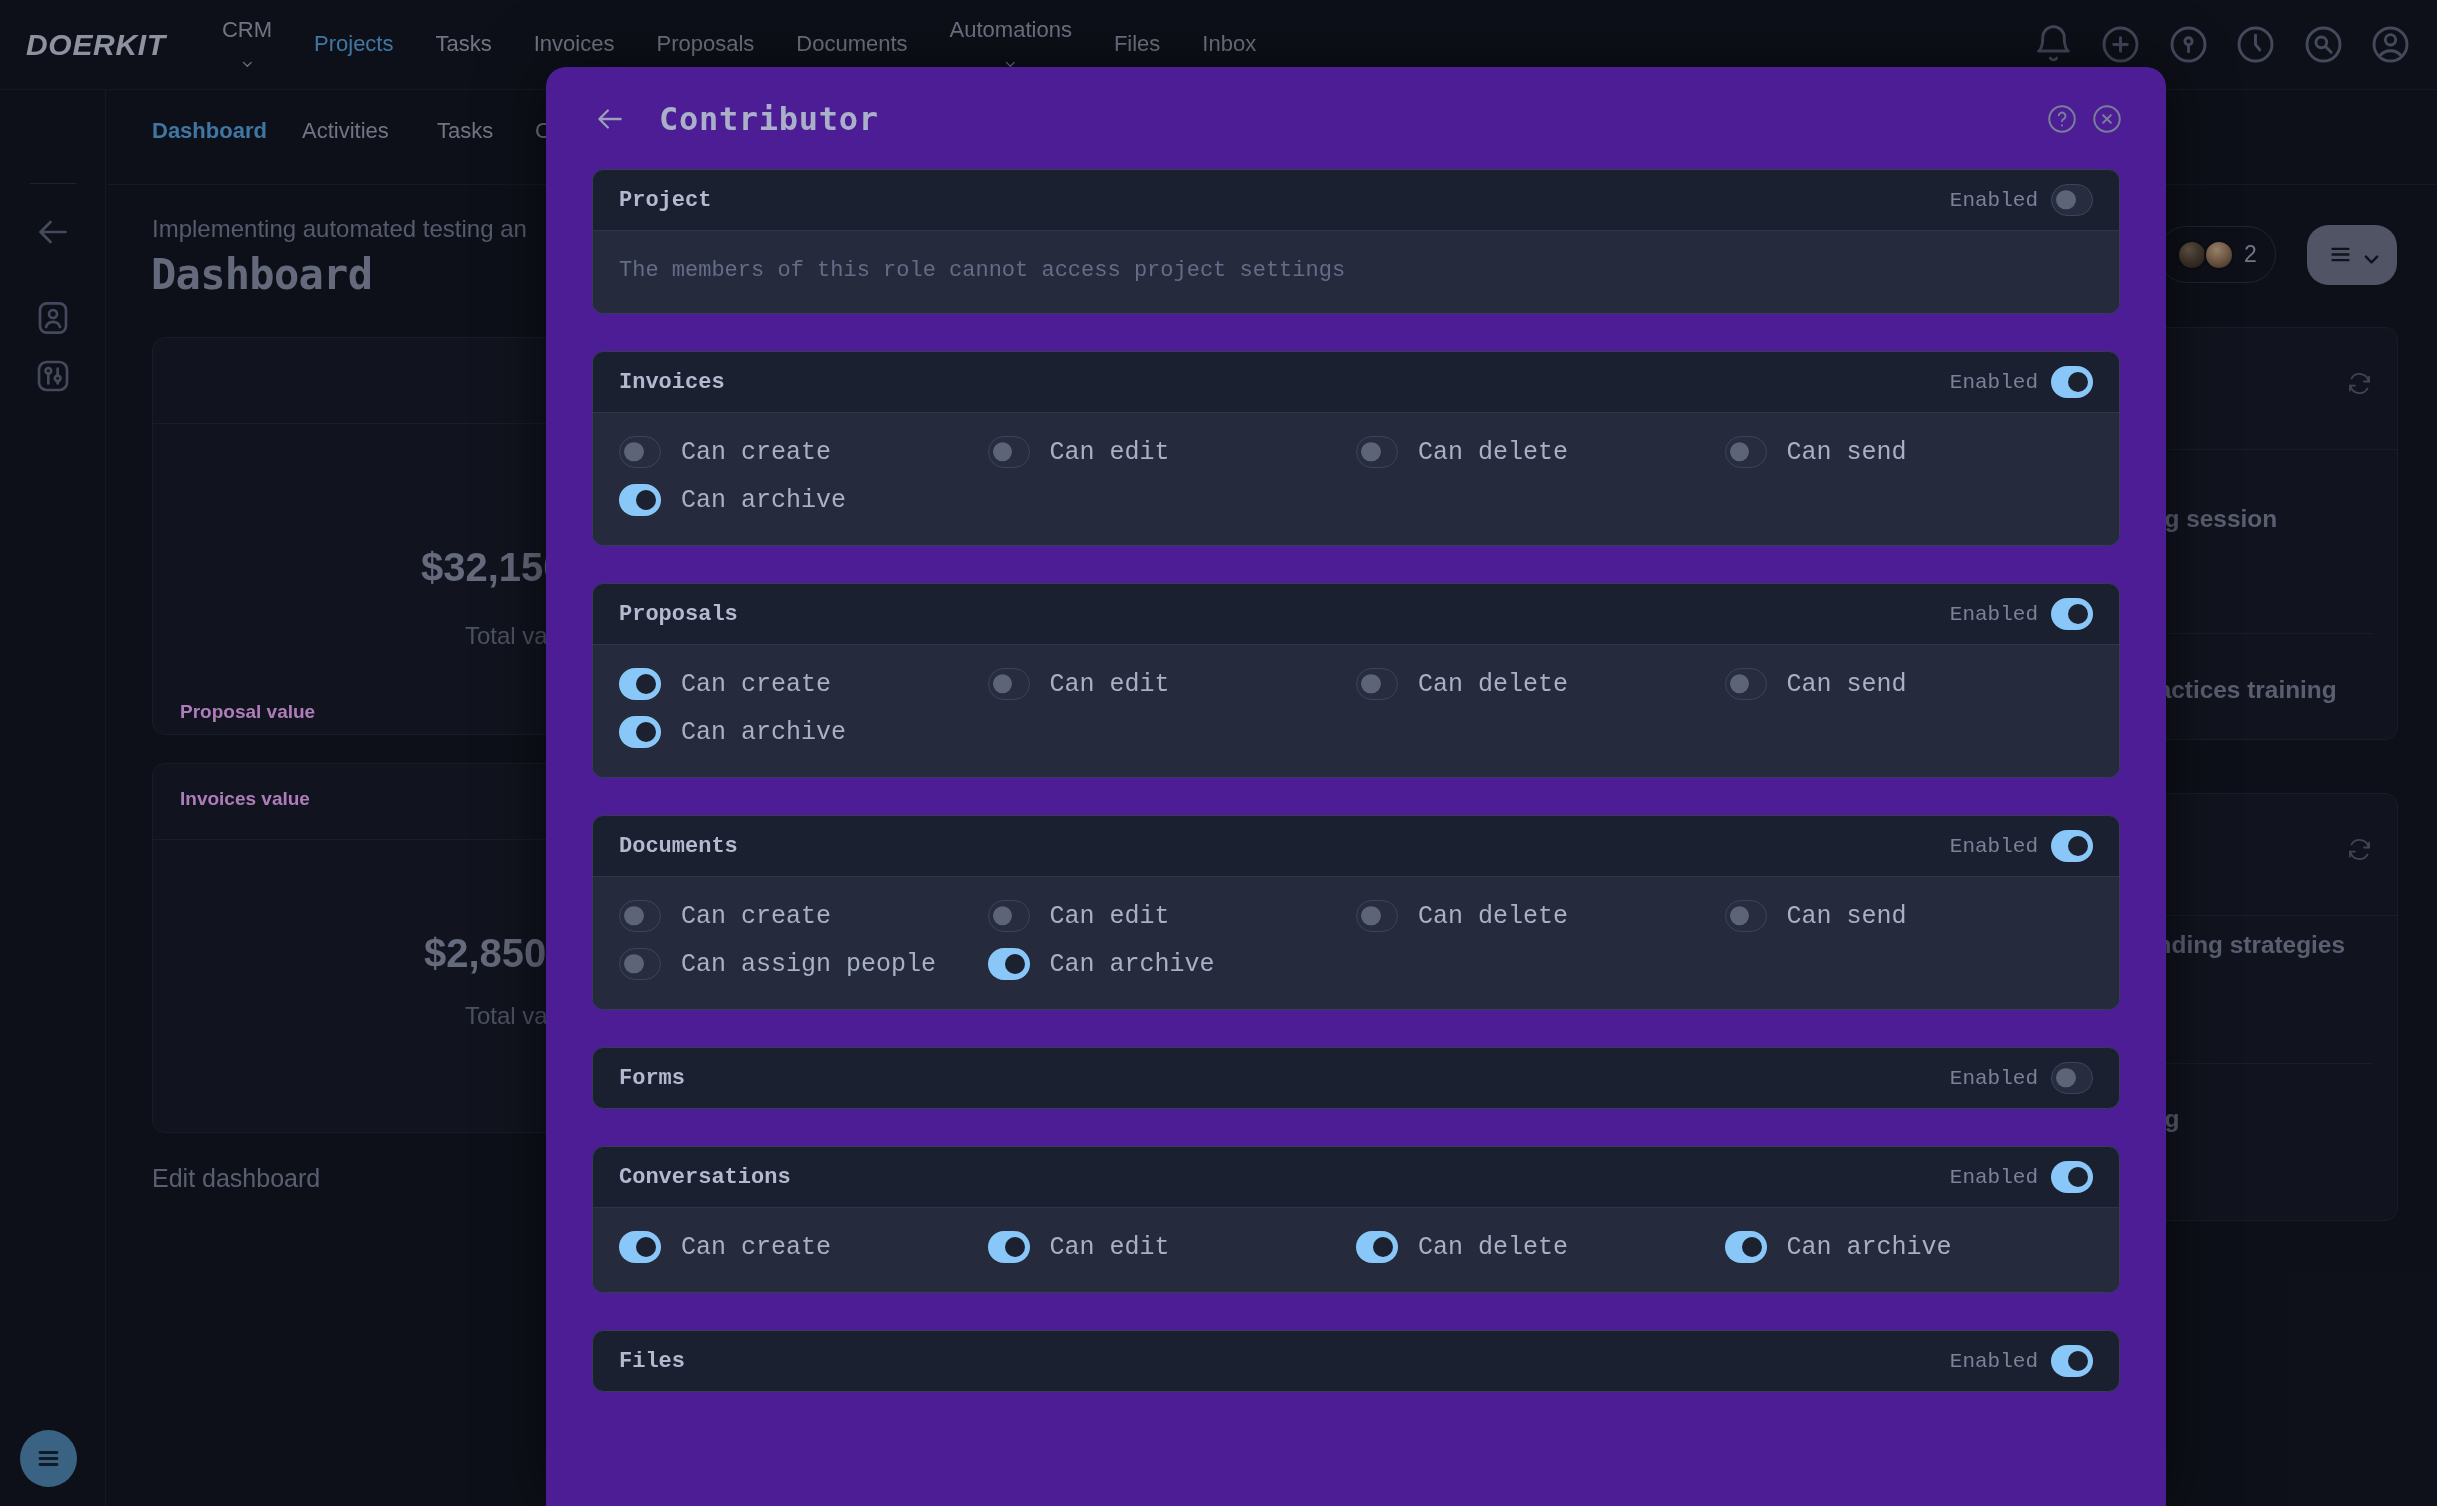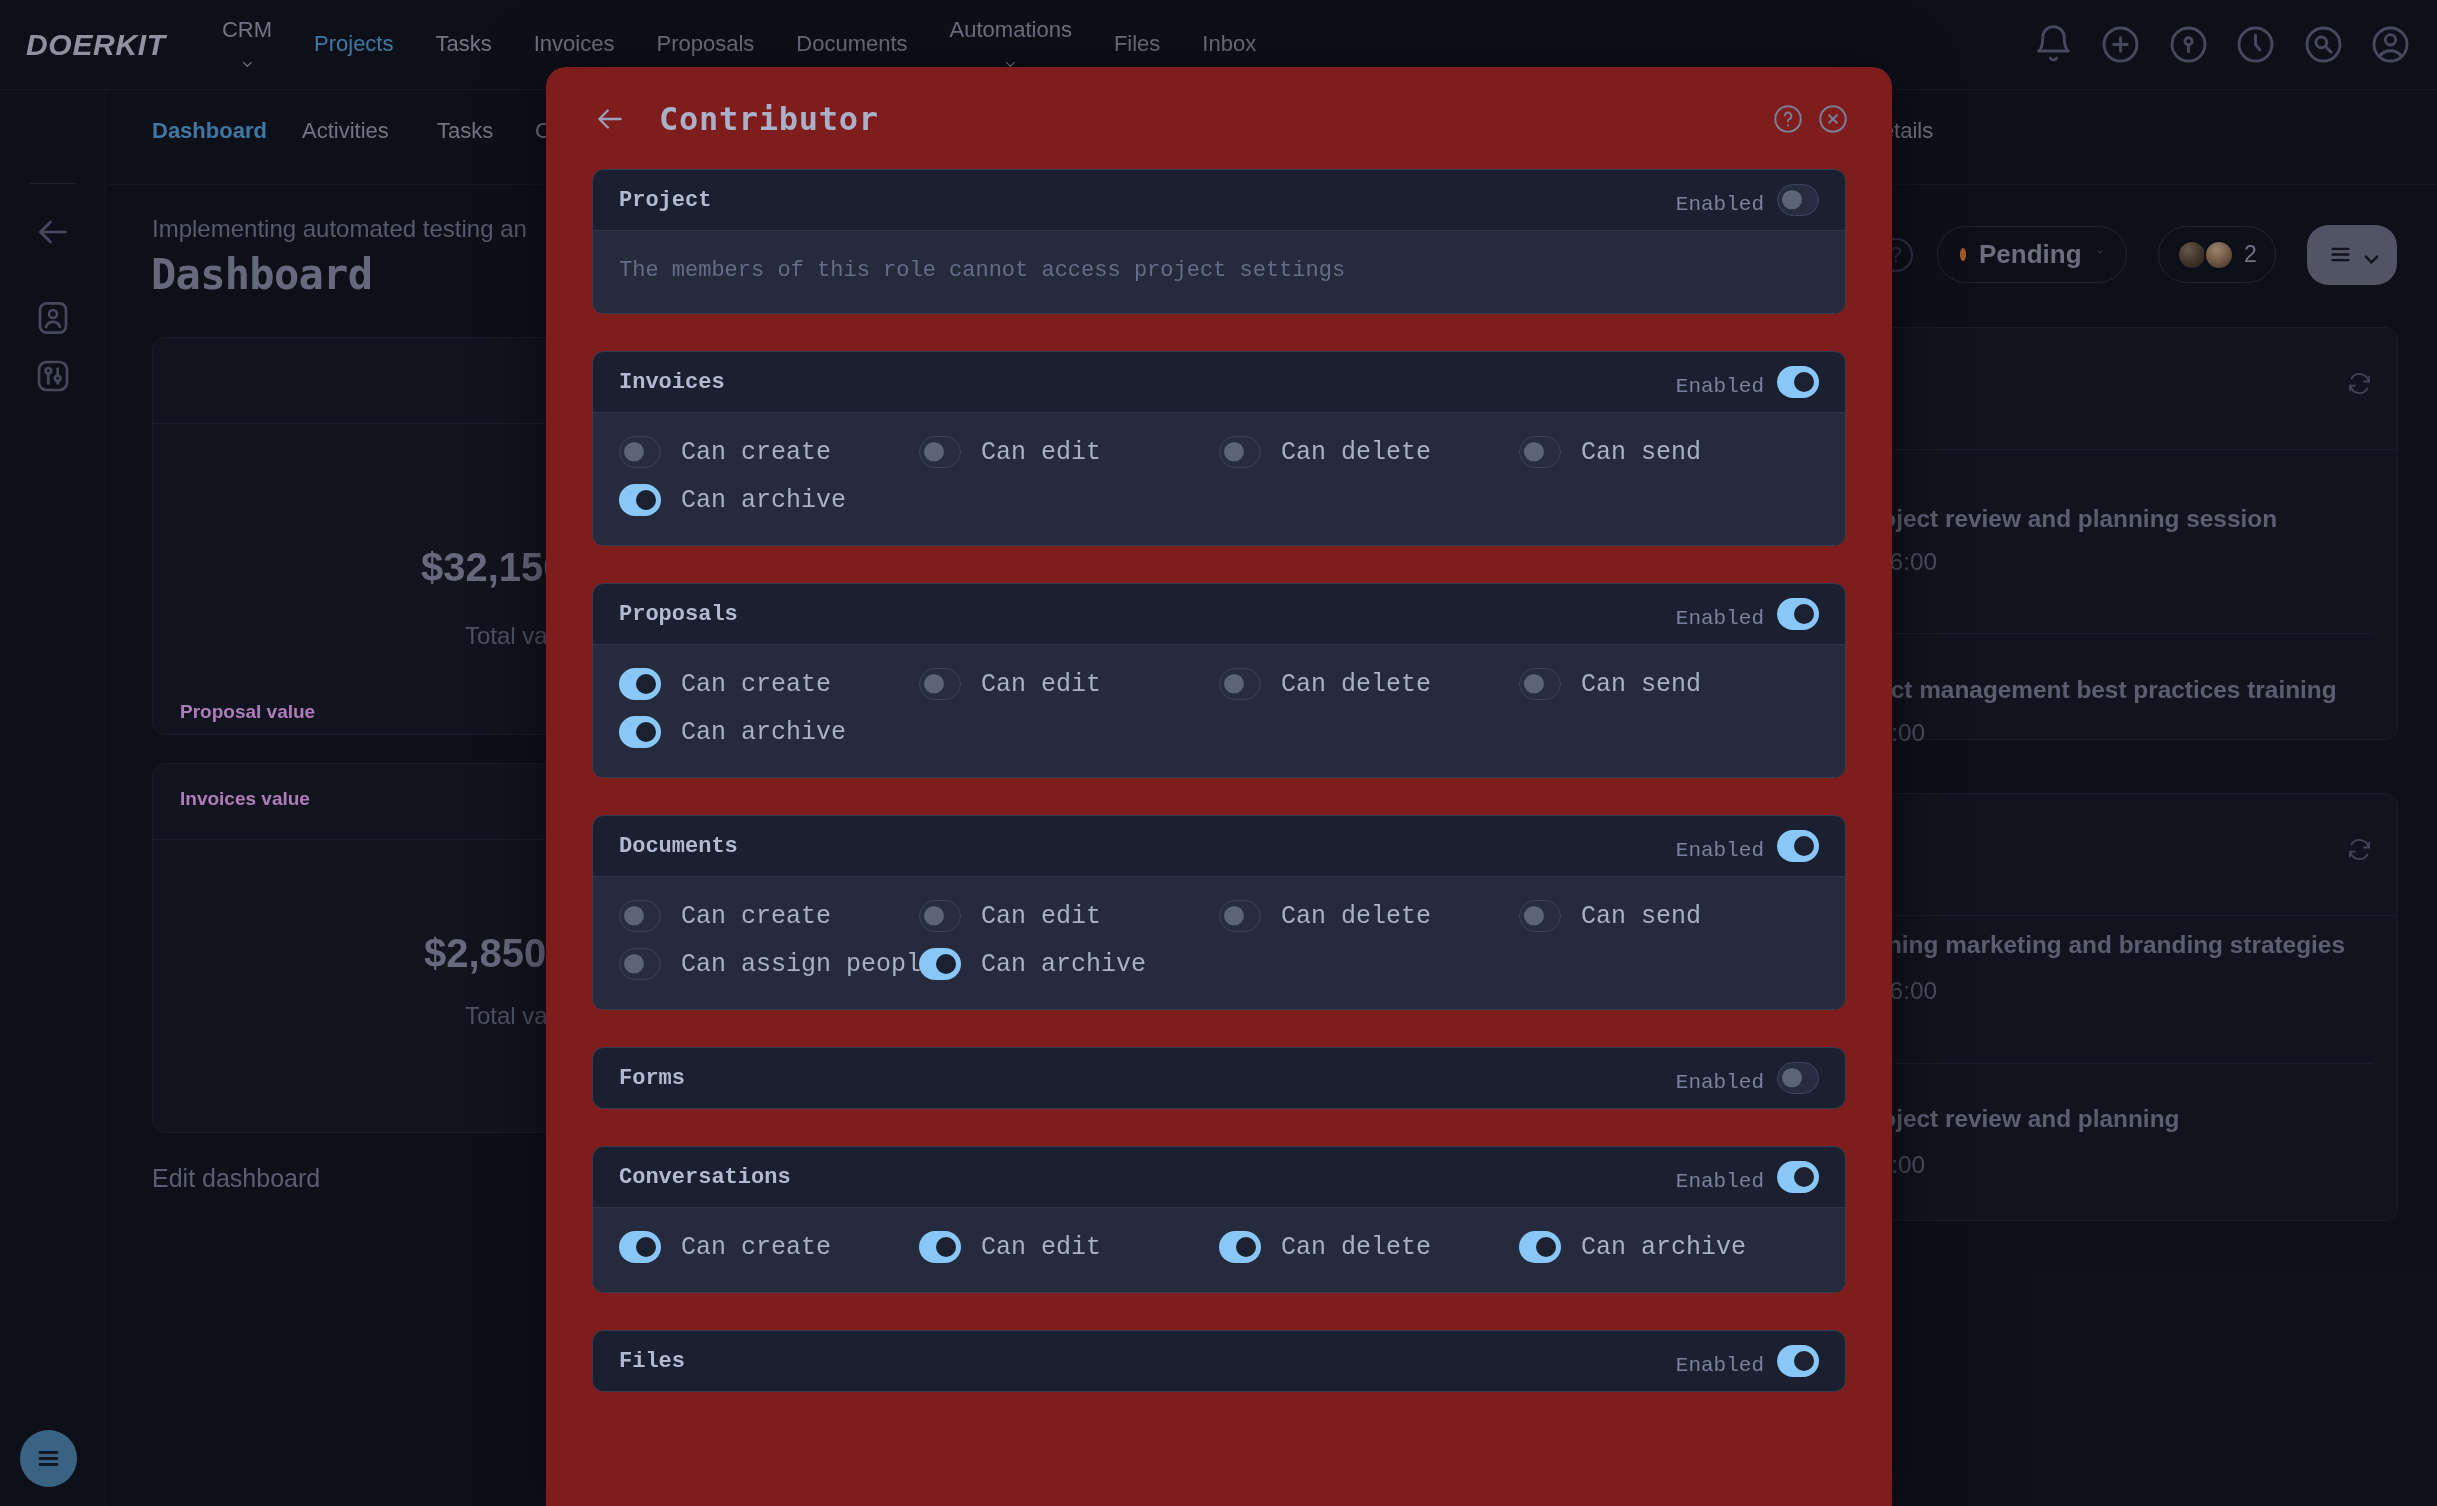--- a/index.html
+++ b/index.html
@@ -88,36 +88,36 @@
     border:1.4px solid #222636; border-radius:13px;
   }
   .ev-refresh { position:absolute; left:507px; color:#565d73; cursor:pointer; }
   .ev-refresh svg { width:27px; height:27px; }
   .ev-title { position:absolute; font-size:24.4px; font-weight:bold; color:#7b8298; white-space:nowrap; cursor:pointer; }
   .ev-time { position:absolute; font-size:24.4px; color:#646b80; white-space:nowrap; }
   .ev-div { position:absolute; left:26px; width:508px; height:1.4px; background:#222636; }
 
   
   .modal {
-    position:absolute; left:546px; top:67px; width:1346px; height:1439px; z-index:100;
-    background:#7f1d1d; border-radius:20px 20px 0 0; box-shadow:0 0 65px rgba(0,0,0,0.55);
+    position:absolute; left:546px; top:67px; width:1620px; height:1439px; z-index:100;
+    background:#4c1d95; border-radius:20px 20px 0 0; box-shadow:0 0 65px rgba(0,0,0,0.55);
   }
   .modal-header { display:flex; align-items:center; padding:33px 42px 0 47px; height:70px; }
   .back-btn { width:34px; height:34px; color:#9aa1b8; cursor:pointer; }
   .back-btn svg { width:34px; height:34px; }
   .modal-title { margin-left:32px; font-family:"DejaVu Sans Mono", monospace; font-weight:bold; font-size:32px; color:#a9b0c8; letter-spacing:0.7px; }
   .modal-header-icons { margin-left:auto; display:flex; gap:11.5px; color:#787f99; }
   .hdr-icon { width:34px; height:34px; cursor:pointer; }
   .hdr-icon svg { width:34px; height:34px; stroke-width:1.4; }
   .modal-body { padding:32px 46px 8px 46px;font-family:Liberation Mono, monospace; }
 
   .section { border:1.4px solid #363d55; border-radius:11.5px; margin-bottom:37px; overflow:hidden; background:#1b2030; }
   .sec-header { height:60px; display:flex; align-items:center; justify-content:space-between; padding:0 26px; }
   .sec-title { font-size:22px; font-weight:bold; color:#b3bacf; }
-  .sec-enabled { display:flex; align-items:flex-end; gap:13px;margin-left:12px; }
+  .sec-enabled { display:flex; align-items:center; gap:13px;margin-left:12px; }
   .enabled-label { font-size:21px; color:#7b8299; }
   .sec-body { background:#252b3c; border-top:1.4px solid #2e3449; }
   .sec-note { padding:27px 26px 30px; font-size:22px; color:#656c87; }
   .perm-grid { display:flex; flex-wrap:wrap; row-gap:16px; padding:23px 26px 29px; }
   .perm-cell { width:25%; display:flex; align-items:center; gap:20px; cursor:pointer; }
   .perm-label { font-size:25px; color:#a9b0c6; white-space:nowrap; }
 
   .toggle { position:relative; width:42px; height:32px; border-radius:16px; flex:0 0 auto; cursor:pointer; }
   .toggle.on { background:#89c7f8; }
   .toggle.on::after {

